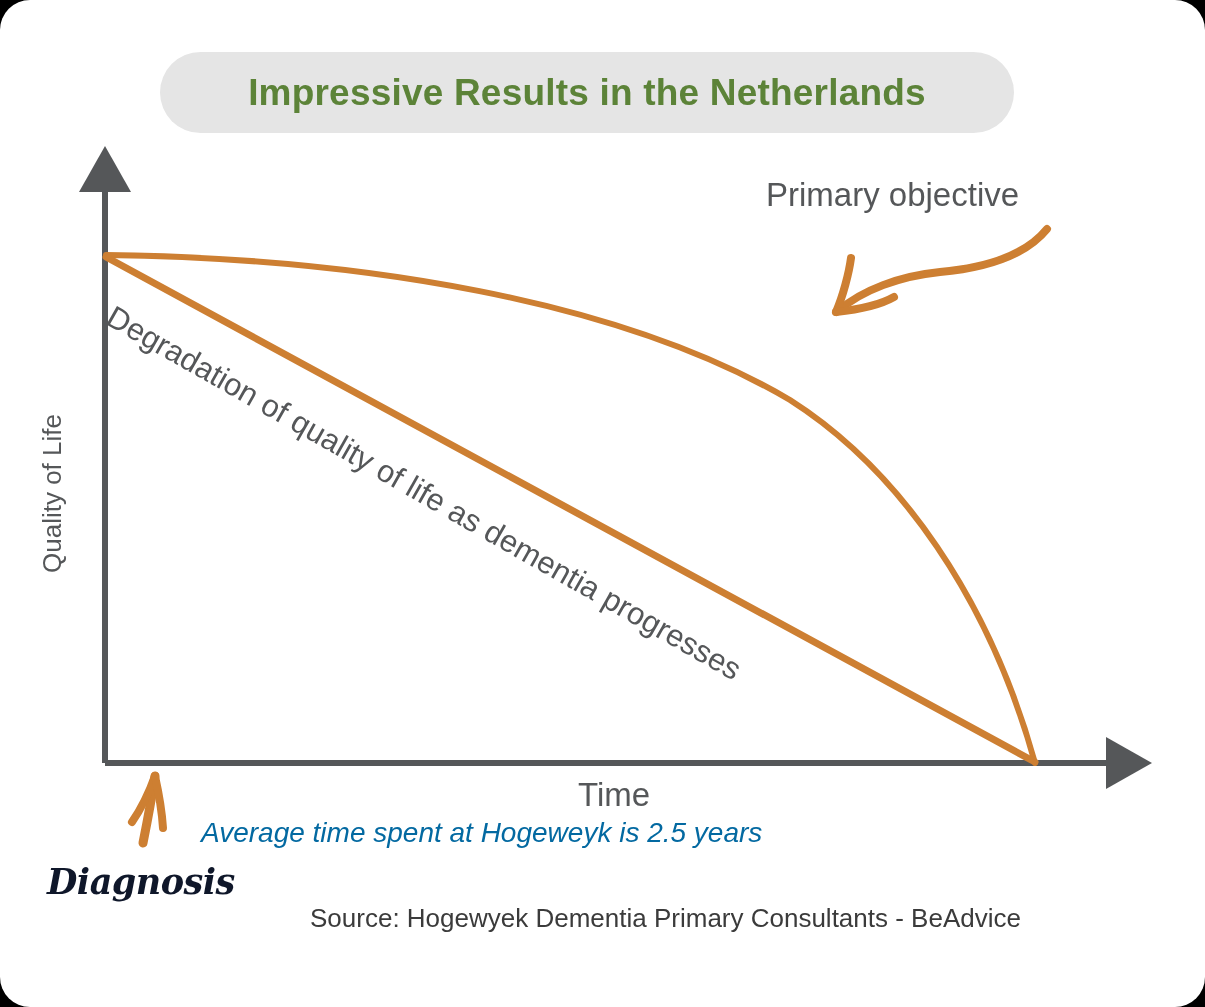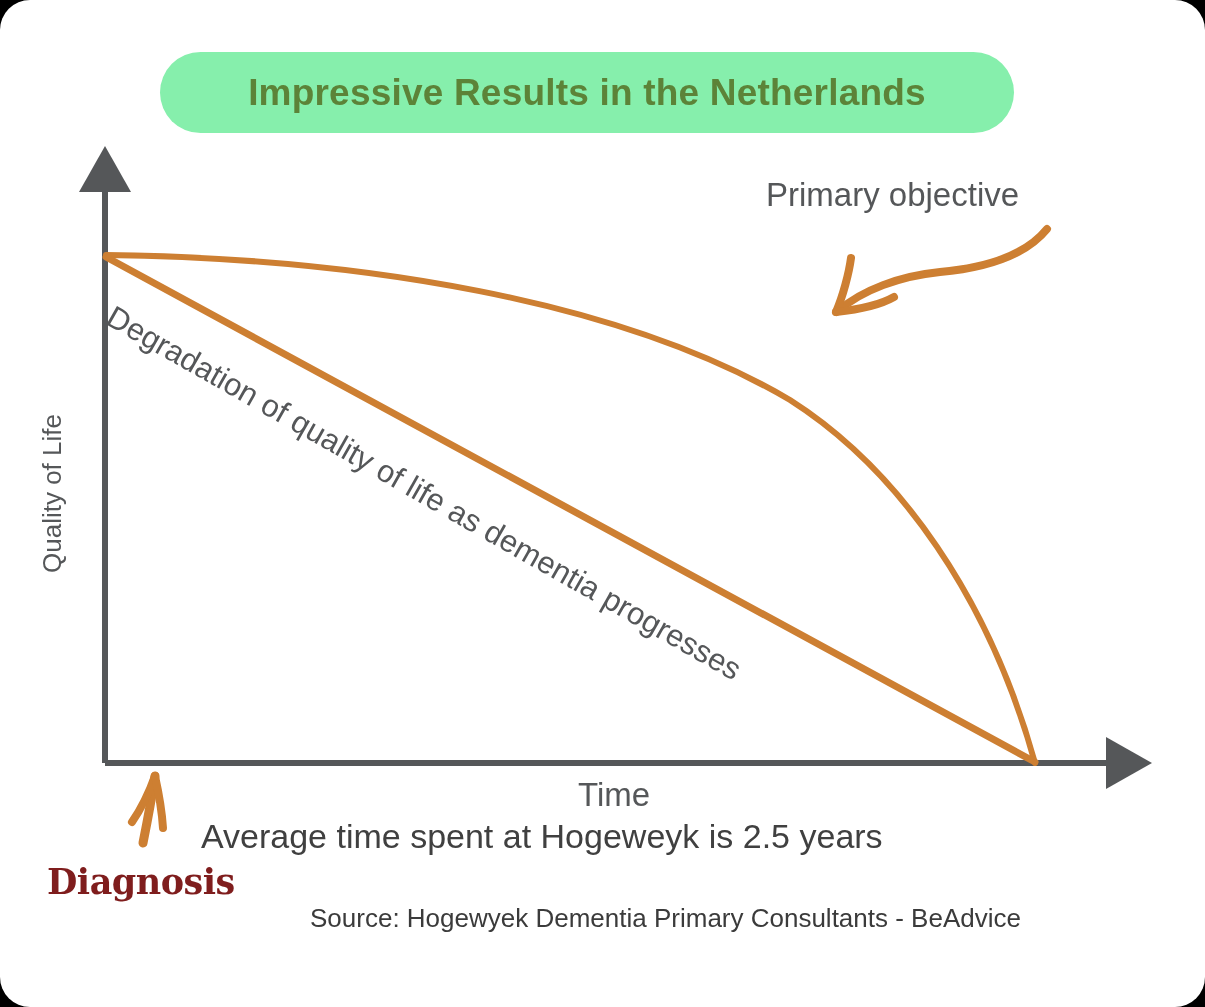--- a/index.html
+++ b/index.html
@@ -16,21 +16,21 @@
     overflow: hidden;
     font-family: "Liberation Sans", sans-serif;
   }
   
   #title-banner {
     position: absolute;
     left: 160px;
     top: 52px;
     width: 854px;
     height: 81px;
-    background: #86efac;
+    background: #e5e5e5;
     border-radius: 42px;
     display: flex;
     align-items: center;
     justify-content: center;
   }
   #title-text {
     font-size: 37px;
     font-weight: bold;
     color: #5c8338;
     letter-spacing: 0.2px;
@@ -73,29 +73,31 @@
   #primary-objective-label {
     left: 766px;
     top: 176px;
     font-size: 33px;
   }
   #diagnosis-label {
     left: 47px;
     top: 861px;
     font-size: 35px;
     font-family: "DejaVu Serif", serif;
+    font-style: italic;
     font-weight: bold;
-    color: #7f1d1d;
+    color: #0f172a;
     letter-spacing: -0.5px;
   }
   #avg-time-label {
     left: 201px;
     top: 817px;
-    font-size: 34px;
-    color: #404040;
+    font-size: 28px;
+    color: #0369a1;
+    font-style: italic;
   }
   #source-label {
     left: 310px;
     top: 903px;
     font-size: 26px;
     color: #3b3b3b;
   }
 </style>
 </head>
 <body>

